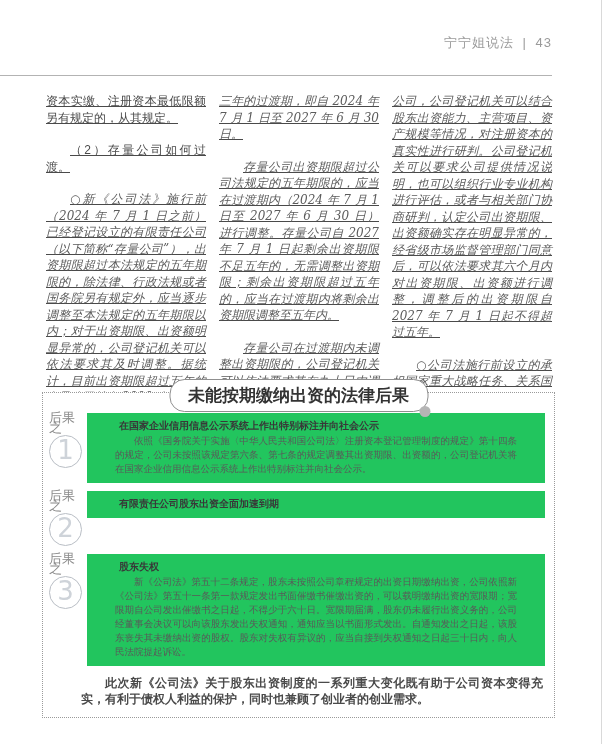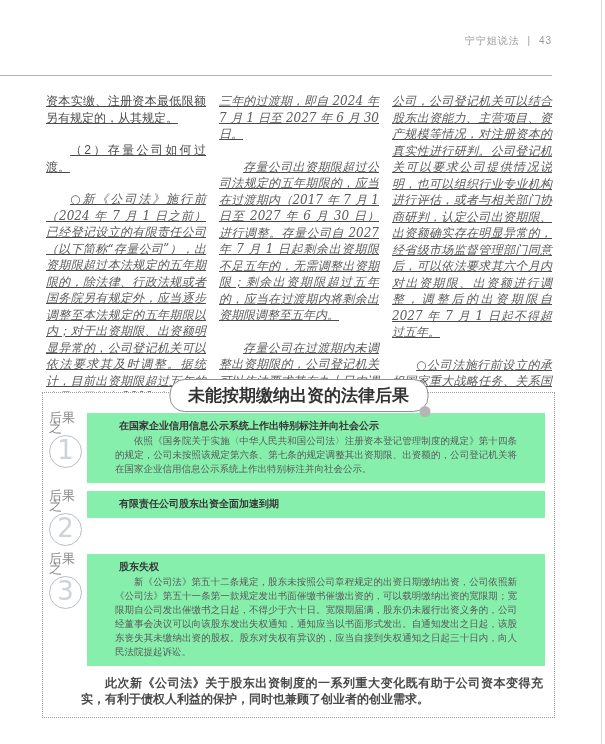--- a/index.html
+++ b/index.html
@@ -1,21 +1,21 @@
 <!DOCTYPE html>
 <html><head>
 <meta charset="utf-8">
 <style>
   html,body { margin:0; padding:0; background:#ffffff; }
   body { width:605px; height:744px; font-family:"Liberation Sans","DejaVu Sans",sans-serif; }
   .page { position:relative; width:605px; height:744px; background:#ffffff; overflow:hidden; }
 
   .page-edge { position:absolute; right:3px; top:0; bottom:0; width:1px; background:#d9d9d9; }
 
-  .header { position:absolute; top:34px; right:53px; font-size:10px; color:#9a9a9a; letter-spacing:1px; }
+  .header { position:absolute; top:34px; right:53px; font-size:13px; color:#9a9a9a; letter-spacing:1px; }
   .header span { margin-left:4px; }
 
   .header-rule { position:absolute; top:75px; left:0; width:552px; height:1px; background:#b3b3b3; }
 
   .columns { position:absolute; top:93px; left:46px; width:506px; display:flex; gap:13px; }
   .col { width:160px; font-size:12px; line-height:16.5px; text-align:justify; color:#4a4a4a;text-decoration:underline; }
   .col p { margin:0; }
   .col p + p { margin-top:16px; }
   .indent { text-indent:2em; }
   .kai { font-family:"DejaVu Serif","Liberation Serif",serif; font-style:italic; color:#5b5b5b; }
@@ -30,21 +30,21 @@
   .law-title .dot { position:absolute; right:-3px; bottom:-6px; width:11px; height:11px;
                     border-radius:50%; background:#b5b5b5; }
 
   .item { display:flex; align-items:flex-start; }
   .item + .item { margin-top:8px; }
   .badge { flex:0 0 38px; width:38px; }
   .badge-label { font-size:13px; color:#8a8a8a; line-height:10px; }
   .badge-num { margin-top:2px; width:31px; height:31px; border:1px solid #b9bec5; border-radius:50%;
                background:#ffffff; color:#ced3d9; font-size:26px; line-height:29px; text-align:center;
                font-family:"DejaVu Sans","Liberation Sans",sans-serif; }
-  .panel { flex:1; background:#86efac; padding:6px 12px 7px; font-size:9.5px; line-height:14px;
+  .panel { flex:1; background:#22c55e; padding:6px 12px 7px; font-size:9.5px; line-height:14px;
            color:#595959; text-align:justify; }
   .panel h4 { margin:0; font-size:10px; line-height:14px; font-weight:bold; color:#383838; text-indent:2em; }
   .panel p { margin:1px 16px 0; text-indent:2em; }
 
   .conclusion { margin:9px 2px 0 32px; font-size:12px; line-height:16px; font-weight:bold;
                 color:#4a4a4a; text-align:justify; text-indent:2em; }
 </style>
 </head>
 <body>
 
@@ -62,21 +62,21 @@
 
   <div class="columns">
     <div class="col">
       <p class="song">资本实缴、注册资本最低限额另有规定的，从其规定。</p>
       <p class="song indent">（2）存量公司如何过渡。</p>
       <p class="kai indent">○新《公司法》施行前（2024 年 7 月 1 日之前）已经登记设立的有限责任公司（以下简称“存量公司”），出资期限超过本法规定的五年期限的，除法律、行政法规或者国务院另有规定外，应当逐步调整至本法规定的五年期限以内；对于出资期限、出资额明显异常的，公司登记机关可以依法要求其及时调整。据统计，目前出资期限超过五年的存量公司就有 2000 多万家。</p>
       <p class="kai indent">○《国务院关于实施〈中华人民共和国公司法〉注册资本登记管理制度的规定》第三条规定，对存量公司设置</p>
     </div>
     <div class="col">
       <p class="kai">三年的过渡期，即自 2024 年 7 月 1 日至 2027 年 6 月 30 日。</p>
-      <p class="kai indent">存量公司出资期限超过公司法规定的五年期限的，应当在过渡期内（2017 年 7 月 1 日至 2027 年 6 月 30 日）进行调整。存量公司自 2027 年 7 月 1 日起剩余出资期限不足五年的，无需调整出资期限；剩余出资期限超过五年的，应当在过渡期内将剩余出资期限调整至五年内。</p>
+      <p class="kai indent">存量公司出资期限超过公司法规定的五年期限的，应当在过渡期内（2024 年 7 月 1 日至 2027 年 6 月 30 日）进行调整。存量公司自 2027 年 7 月 1 日起剩余出资期限不足五年的，无需调整出资期限；剩余出资期限超过五年的，应当在过渡期内将剩余出资期限调整至五年内。</p>
       <p class="kai indent">存量公司在过渡期内未调整出资期限的，公司登记机关可以依法要求其在九十日内调整出资期限，出资期限自 2027 年 7 月 1 日起不得超过五年。</p>
       <p class="kai indent">○对公司法施行前设立、出资期限超过三十年或者出资额超过十亿元的</p>
     </div>
     <div class="col">
       <p class="kai">公司，公司登记机关可以结合股东出资能力、主营项目、资产规模等情况，对注册资本的真实性进行研判。公司登记机关可以要求公司提供情况说明，也可以组织行业专业机构进行评估，或者与相关部门协商研判，认定公司出资期限、出资额确实存在明显异常的，经省级市场监督管理部门同意后，可以依法要求其六个月内对出资期限、出资额进行调整，调整后的出资期限自 2027 年 7 月 1 日起不得超过五年。</p>
       <p class="kai indent">○公司法施行前设立的承担国家重大战略任务、关系国计民生或者涉及国家安全、重大公共利益的公司，经国务院主管部门或者省级以上人民政府同意，可以按原有出资期限出资。</p>
     </div>
   </div>
 
   <div class="law-box">

